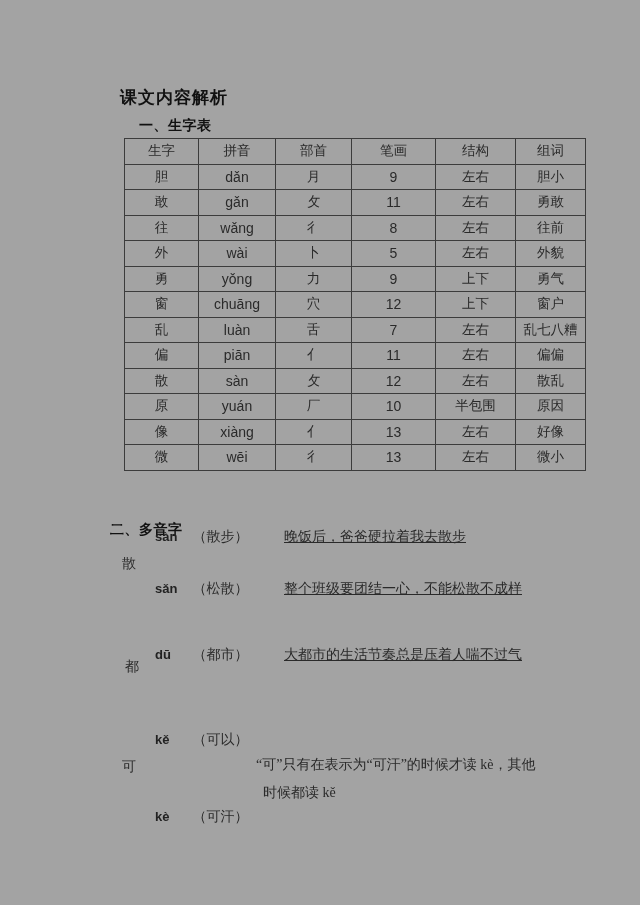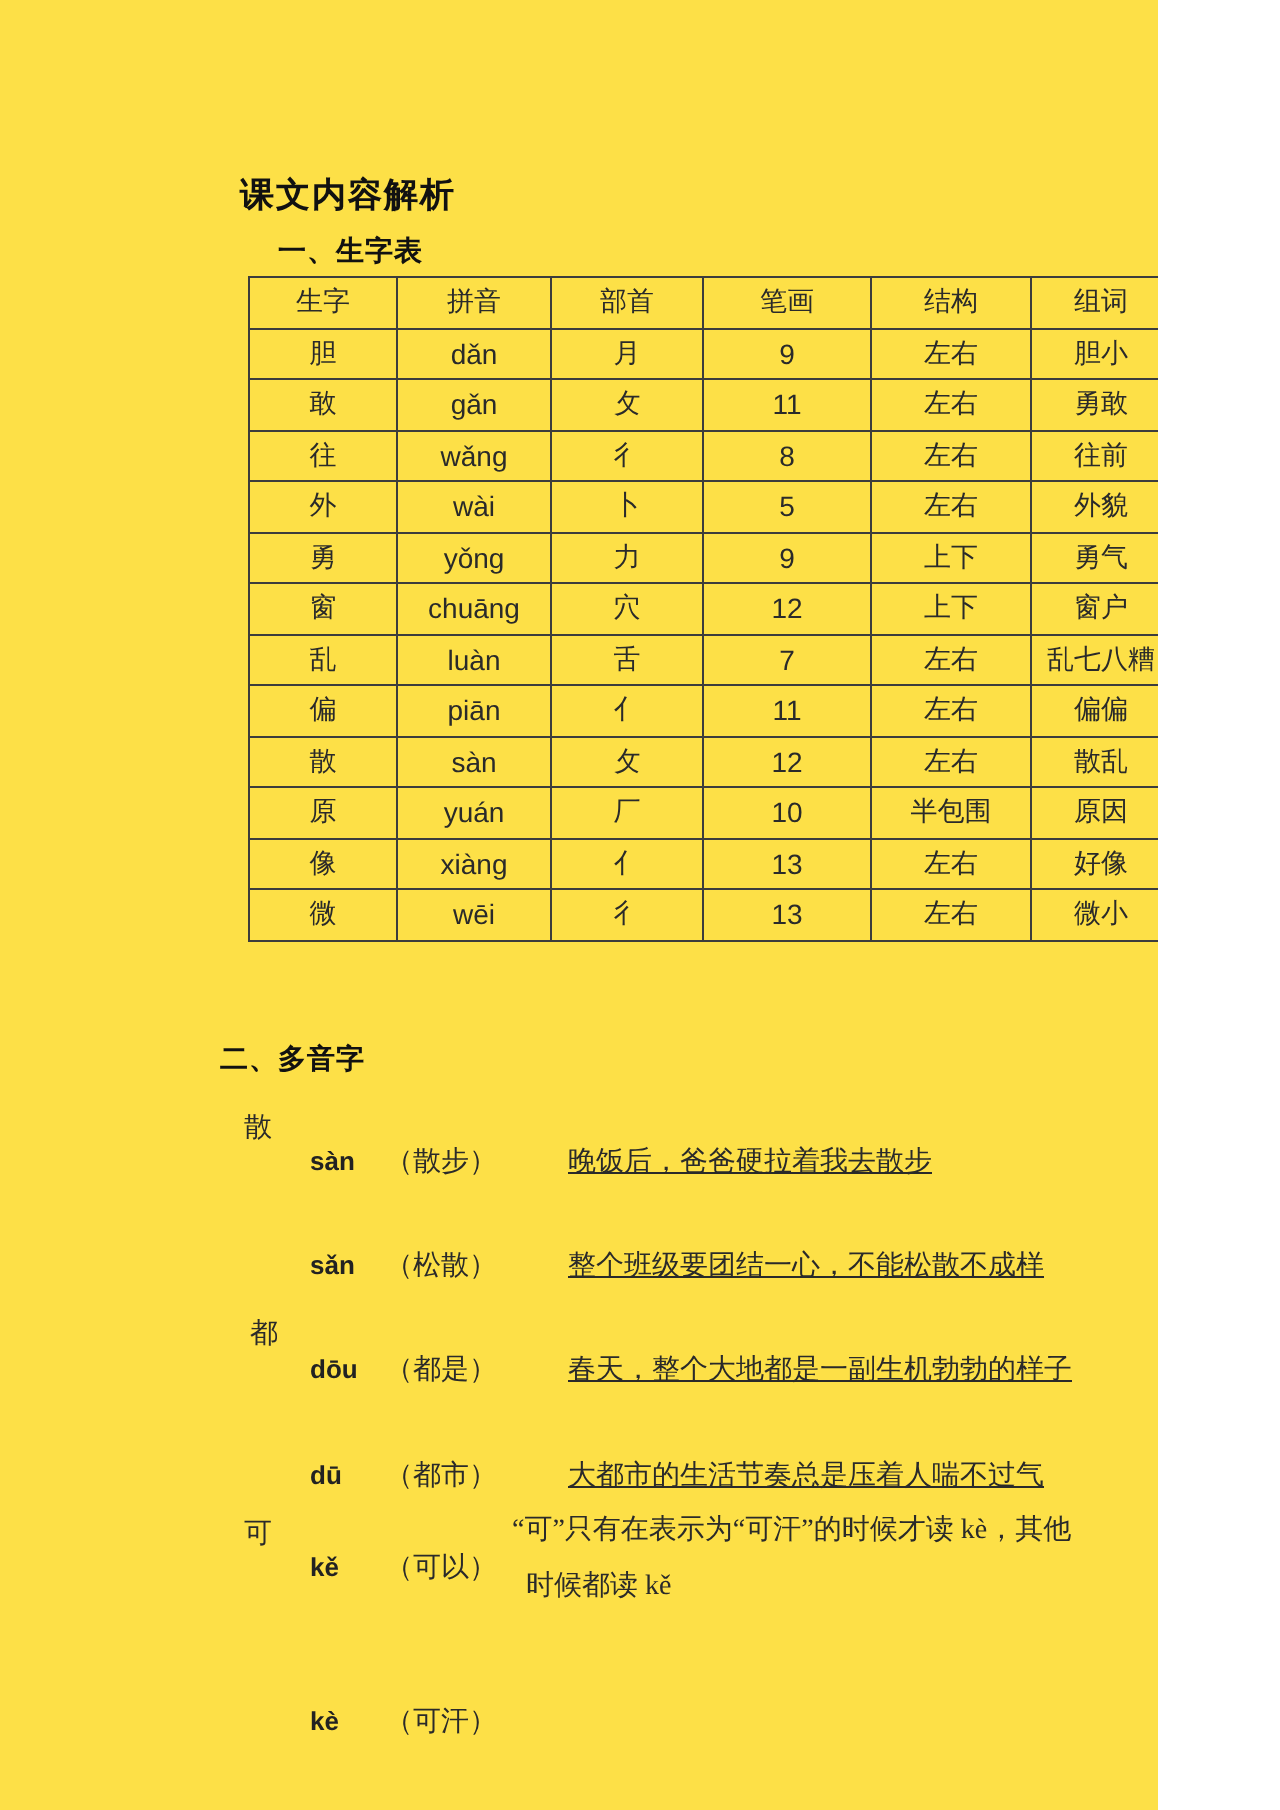--- a/index.html
+++ b/index.html
@@ -1,19 +1,19 @@
 <!DOCTYPE html>
 <html><head>
 <meta charset="utf-8">
 <style>
   html,body { margin:0; padding:0; background:#ffffff; }
   .page {
     position:relative;
-    width:579px; height:905px;
-    background:#fde047;
+    width:640px; height:905px;
+    background:#a3a3a3;
     font-family:"Liberation Serif", serif;
     color:#1f1f1f;
     overflow:hidden;
   }
   .doc-title {
     position:absolute; left:120px; top:86px;
     font-size:17px; font-weight:bold; letter-spacing:1px;
     color:#111;
   }
   .sec-heading {
@@ -43,21 +43,21 @@
 
   .line {
     position:absolute;
     font-size:14px; white-space:nowrap; color:#2a2a2a;
   }
   .py-lbl {
     display:inline-block; min-width:34px;
     font-family:"Liberation Sans", sans-serif;
     font-weight:bold; font-size:13px; color:#222;
   }
-  .word-lbl { display:inline-block; min-width:64px;margin-top:44px; }
+  .word-lbl { display:inline-block; min-width:64px; }
   .example { margin-left:24px;text-decoration:underline; }
   .big-char { font-size:14px; }
 </style>
 </head>
 <body>
 
 <div class="page">
 
   <div class="doc-title">课文内容解析</div>
 
@@ -187,27 +187,22 @@
     <span class="word-lbl">（散步）</span>
     <span class="example">晚饭后，爸爸硬拉着我去散步</span>
   </div>
   <div class="line big-char" style="left:122px; top:555px;">散</div>
   <div class="line" style="left:155px; top:580px;">
     <span class="py-lbl">sǎn</span>
     <span class="word-lbl">（松散）</span>
     <span class="example">整个班级要团结一心，不能松散不成样</span>
   </div>
 
-  <div class="line" style="left:155px; top:632px;">
-    <span class="py-lbl">dōu</span>
-    <span class="word-lbl">（都是）</span>
-    <span class="example">春天，整个大地都是一副生机勃勃的样子</span>
-  </div>
   <div class="line big-char" style="left:125px; top:658px;">都</div>
-  <div class="line" style="left:155px; top:685px;">
+  <div class="line" style="left:155px; top:646px;">
     <span class="py-lbl">dū</span>
     <span class="word-lbl">（都市）</span>
     <span class="example">大都市的生活节奏总是压着人喘不过气</span>
   </div>
 
   <div class="line" style="left:155px; top:731px;">
     <span class="py-lbl">kě</span>
     <span class="word-lbl">（可以）</span>
   </div>
   <div class="line big-char" style="left:122px; top:758px;">可</div>

